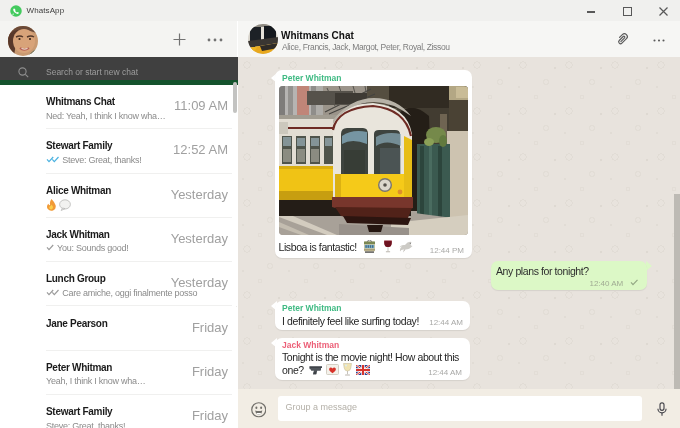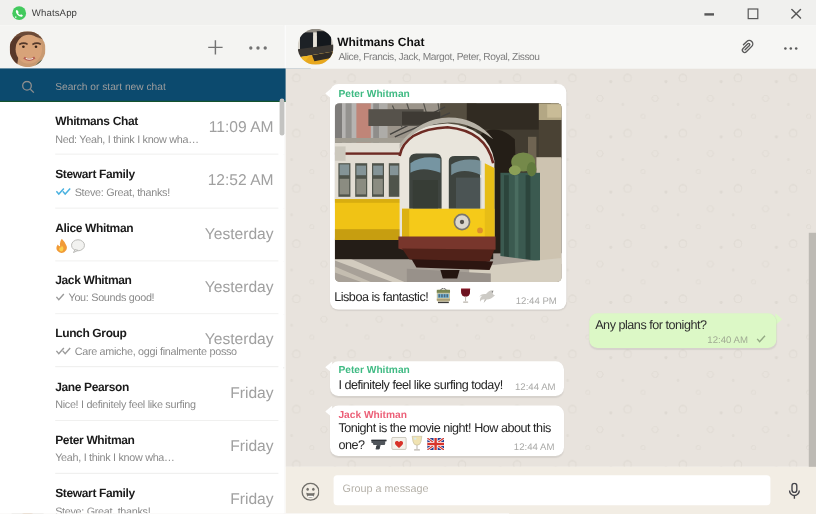--- a/index.html
+++ b/index.html
@@ -10,21 +10,21 @@
   
   #titlebar { position:absolute; left:0; top:0; width:680px; height:21px; background:#f0f0ee; }
   #tb-text { position:absolute; left:26.5px; top:6px; font-size:8px; letter-spacing:0.1px; color:#3d3d3d; }
   #tb-min { position:absolute; left:587px; top:11px; width:8px; height:1.5px; background:#585858; }
   #tb-max { position:absolute; left:623px; top:7px; width:8.5px; height:8.5px; border:1.3px solid #585858; }
   #tb-x { position:absolute; left:659px; top:7px; width:9px; height:9px; }
 
   
   #sidebar { position:absolute; left:0; top:21px; width:237px; height:407px; background:#fff; border-right:1px solid #ececea; }
   #sb-header { position:absolute; left:0; top:0; width:237px; height:36px; background:#f4f4f2; }
-  #sb-search { position:absolute; left:0; top:36px; width:259px; height:28px; background:#0c4a6e; border-bottom:1px solid #14532d; }
+  #sb-search { position:absolute; left:0; top:36px; width:259px; height:28px; background:#404040; border-bottom:5px solid #14532d; }
   .srow { position:absolute; left:0; width:237px; height:44.3px; background:#fff; }
   .srow .sep { position:absolute; left:46px; right:5px; bottom:0; height:1px; background:#f0f0ef; }
   .srow .av { position:absolute; left:8px; top:7px; width:30px; height:30px; border-radius:50%; overflow:hidden;margin-top:48px; }
   .srow .nm { position:absolute; left:46px; top:11px; font-size:10px; font-weight:bold; color:#1b1b1b; letter-spacing:-0.3px;}
   .srow .tm { position:absolute; right:9px; top:13px; font-size:13px; color:#a0a0a0;text-align:right; }
   .srow .sub { position:absolute; left:46px; top:25.5px; font-size:9px; letter-spacing:-0.25px; color:#8b8b8b; white-space:nowrap; }
   #sb-thumb { position:absolute; left:233px; top:61px; width:3.5px; height:31px; background:#c3c3c1; border-radius:2px; }
 
   
   #rpanel { position:absolute; left:238px; top:21px; width:442px; height:407px; }
@@ -181,21 +181,20 @@
         <div class="srow" style="top:285.5px">
           <div class="av"><svg width="30" height="30" viewBox="0 0 30 30">
               <rect width="30" height="30" fill="#1e1c1c"></rect>
               <ellipse cx="13" cy="15" rx="6" ry="7" fill="#b08468"></ellipse>
               <path d="M4 10 Q13 0 24 9 L25 30 L18 30 Q26 18 18 10 Q8 6 8 18 L10 30 L3 30 Z" fill="#0e0d0d"></path>
               <circle cx="11" cy="14" r="0.9" fill="#201510"></circle>
               <circle cx="16" cy="14" r="0.9" fill="#201510"></circle>
             </svg></div>
           <div class="nm">Jane Pearson</div>
           <div class="tm">Friday</div>
-          <div class="sub">Nice! I definitely feel like surfing</div>
           <div class="sep"></div>
         </div>
         <div class="srow" style="top:329.8px">
           <div class="av"><svg width="30" height="30" viewBox="0 0 30 30">
               <rect width="30" height="30" fill="#c8c4bc"></rect>
               <ellipse cx="15" cy="14" rx="8" ry="9" fill="#cf9a6e"></ellipse>
               <path d="M6 9 Q15 0 24 9 L24 11 Q15 4 6 12 Z" fill="#2e251c"></path>
               <path d="M3 30 Q15 21 27 30 Z" fill="#8a8078"></path>
               <circle cx="12" cy="13" r="1" fill="#2a1d12"></circle>
               <circle cx="19" cy="13" r="1" fill="#2a1d12"></circle>

